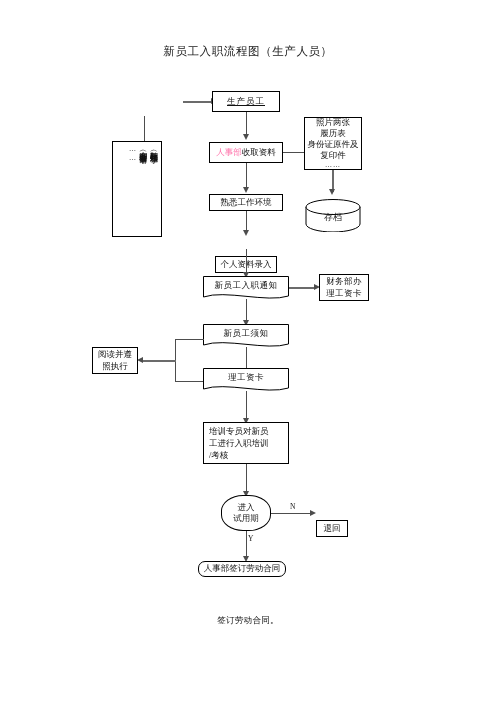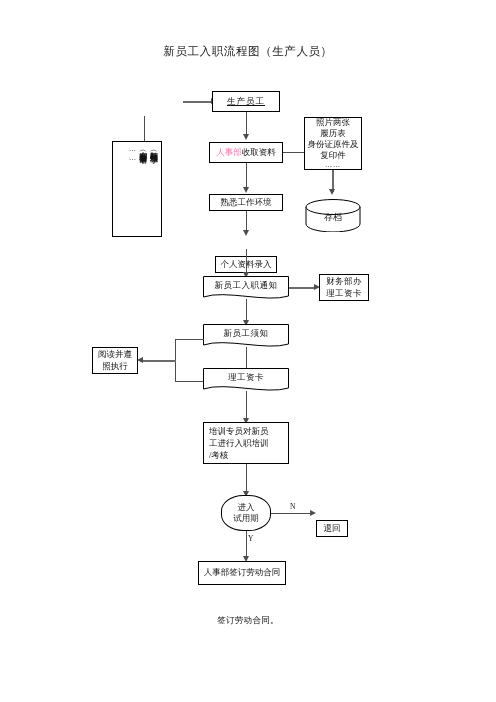--- a/index.html
+++ b/index.html
@@ -335,21 +335,21 @@
   <div class="edgelabel" style="left:290px; top:502px;">N</div>
 
   <div class="node" style="left:316px; top:520px; width:32px; height:17px;">
     <div class="inner">退回</div>
   </div>
 
   <div class="line v" style="left:246px; top:531px; height:28px;"></div>
   <div class="arrow down" style="left:242.5px; top:556px;"></div>
   <div class="edgelabel" style="left:248px; top:534px;">Y</div>
 
-  <div class="node" style="left:198px; top:561px; width:88px; height:24px;">
+  <div class="node" style="left:198px; top:561px; width:88px; height:16px;border-radius:7px;">
     <div class="inner">人事部签订劳动合同</div>
   </div>
 
   <div id="note">
     <span class="lastline">签订劳动合同。</span>
   </div>
 
 </div>
 
 </body></html>

